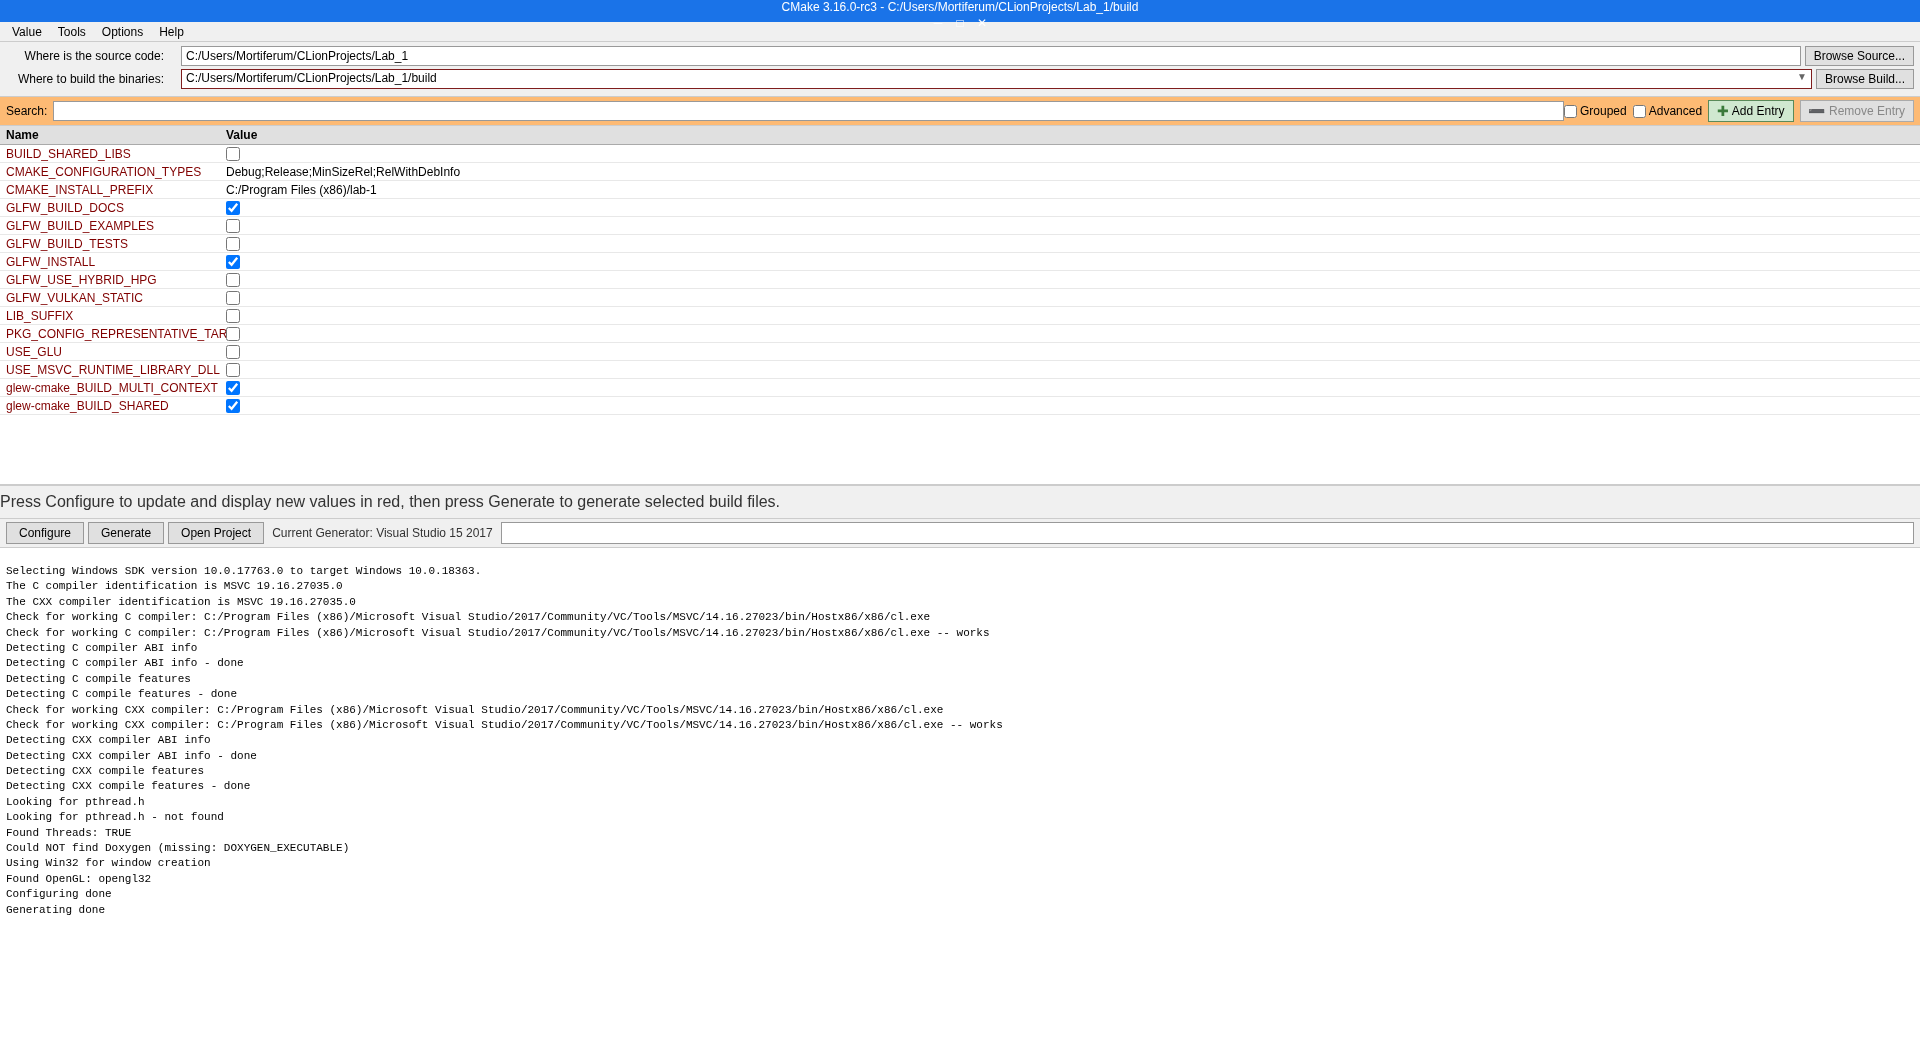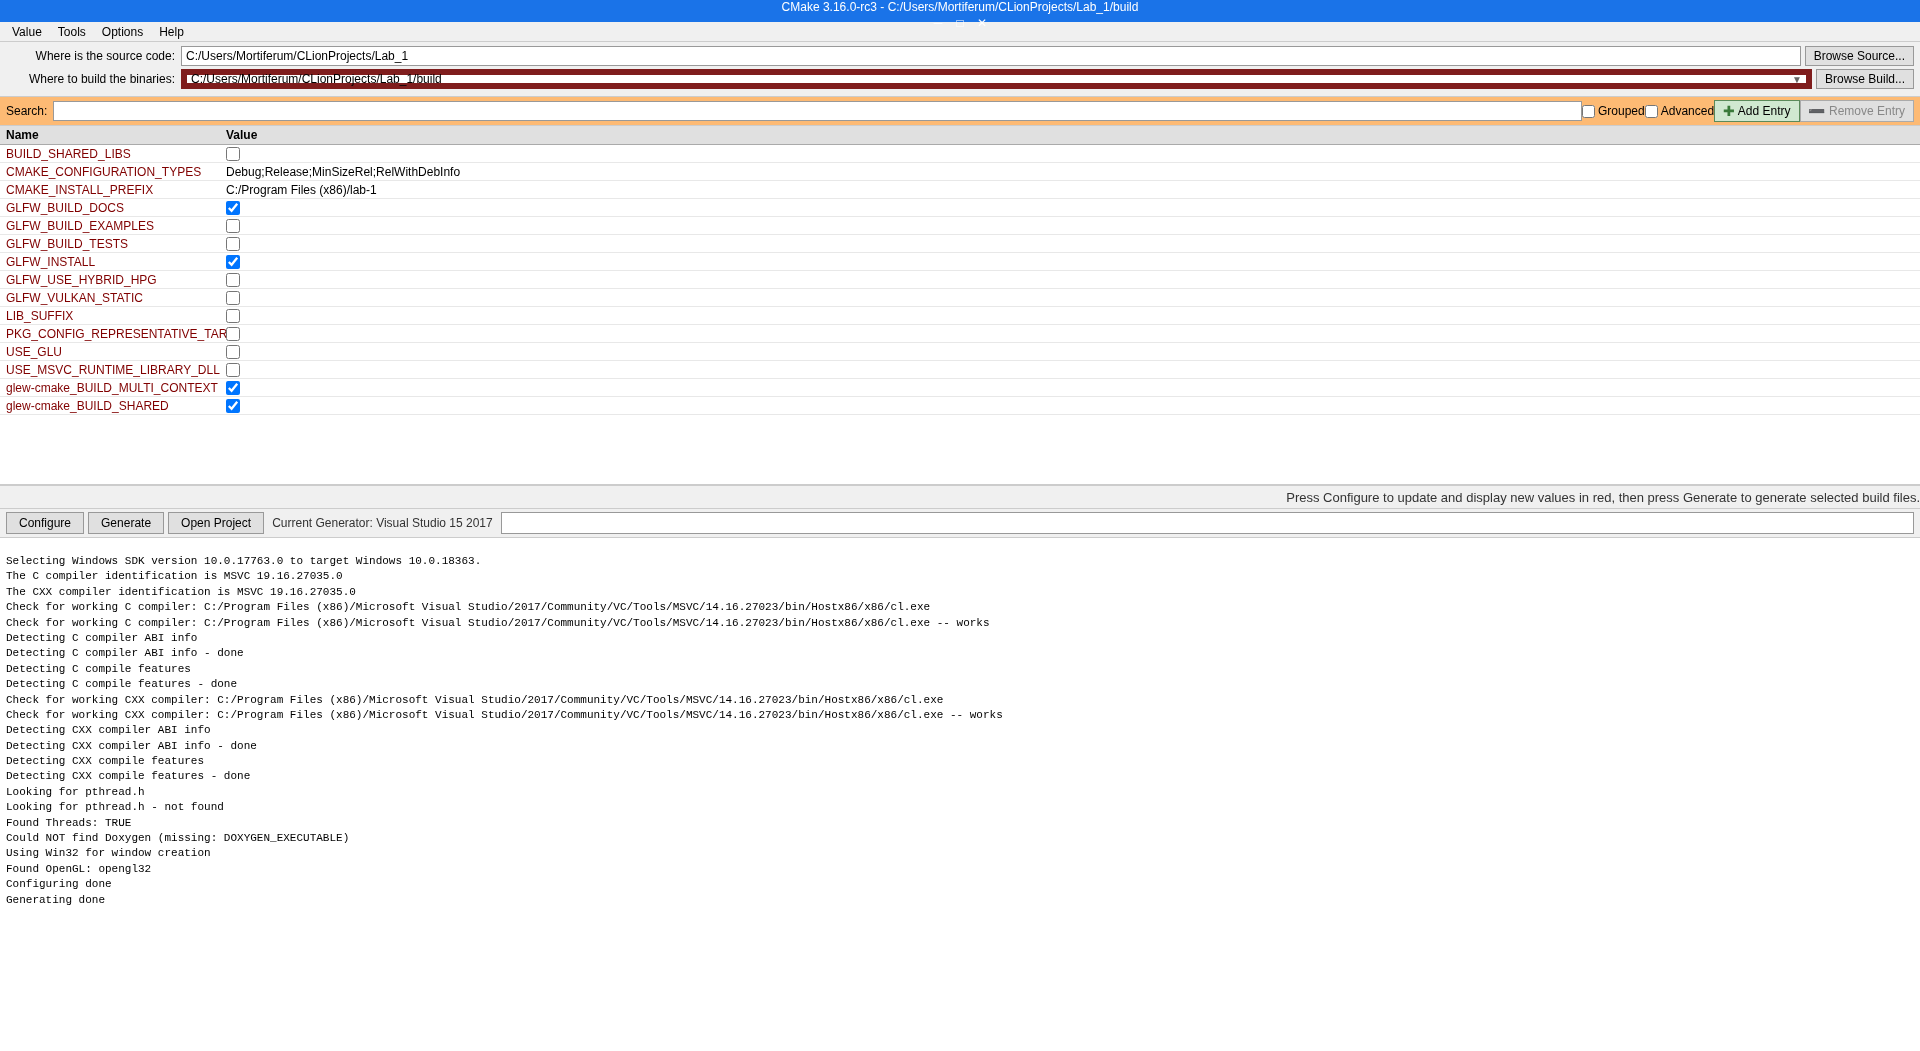--- a/index.html
+++ b/index.html
@@ -56,21 +56,21 @@
     }
     .form-row {
       display: flex;
       align-items: center;
       margin-bottom: 3px;
     }
     .form-label {
       font-size: 12px;
       width: 175px;
       text-align: right;
-      padding-right: 6px;
+      padding-right: 17px;
       white-space: nowrap;
     }
     .form-input {
       flex: 1;
       height: 20px;
       border: 1px solid #999;
       background: white;
       padding: 1px 4px;
       font-size: 12px;
     }
@@ -95,20 +95,21 @@
     .search-input {
       flex: 1;
       height: 20px;
       border: 1px solid #999;
       background: white;
       padding: 1px 4px;
       font-size: 12px;
     }
     .search-controls {
       display: flex;
+      gap: 6px;
     }
     .checkbox-label {
       display: flex;
       align-items: center;
       gap: 3px;
       font-size: 12px;
       cursor: pointer;
     }
     .add-entry-btn {
       height: 22px;
@@ -175,25 +176,25 @@
       align-items: center;
     }
     .cell-checkbox {
       width: 14px;
       height: 14px;
     }
     .status-bar {
       background: #f0f0f0;
       border-top: 1px solid #ccc;
       border-bottom: 1px solid #ccc;
-      height: 24px;
-      display: flex;
-      align-items: center;
-      justify-content: flex-end;
-      font-size: 13px;
+      height: 34px;
+      display: flex;
+      align-items: center;
+      justify-content: flex-start;
+      font-size: 16px;
       color: #333;
     }
     .bottom-controls {
       background: #f0f0f0;
       padding: 3px 6px;
       display: flex;
       align-items: center;
       gap: 4px;
       border-bottom: 1px solid #ccc;
     }
@@ -225,26 +226,26 @@
       font-size: 11px;
       overflow-y: auto;
       height: calc(1051px - 22px - 20px - 26px - 26px - 22px - 278px - 22px - 28px);
       color: #000;
       white-space: pre-wrap;
     }
     .output-line { line-height: 1.4; }
     .combo-input {
       flex: 1;
       height: 20px;
-      border: 6px solid #7f1d1d;
+      border: 1px solid #7f1d1d;
       background: white;
       padding: 1px 4px;
       font-size: 12px;
       display: flex;
-      align-items: center;
+      align-items: flex-start;
       justify-content: space-between;
       cursor: pointer;
     }
     .combo-arrow { font-size: 10px; color: #666; }
   </style>
 </head>
 <body>
 
 <div class="title-bar">
   <span>CMake 3.16.0-rc3 - C:/Users/Mortiferum/CLionProjects/Lab_1/build</span>

